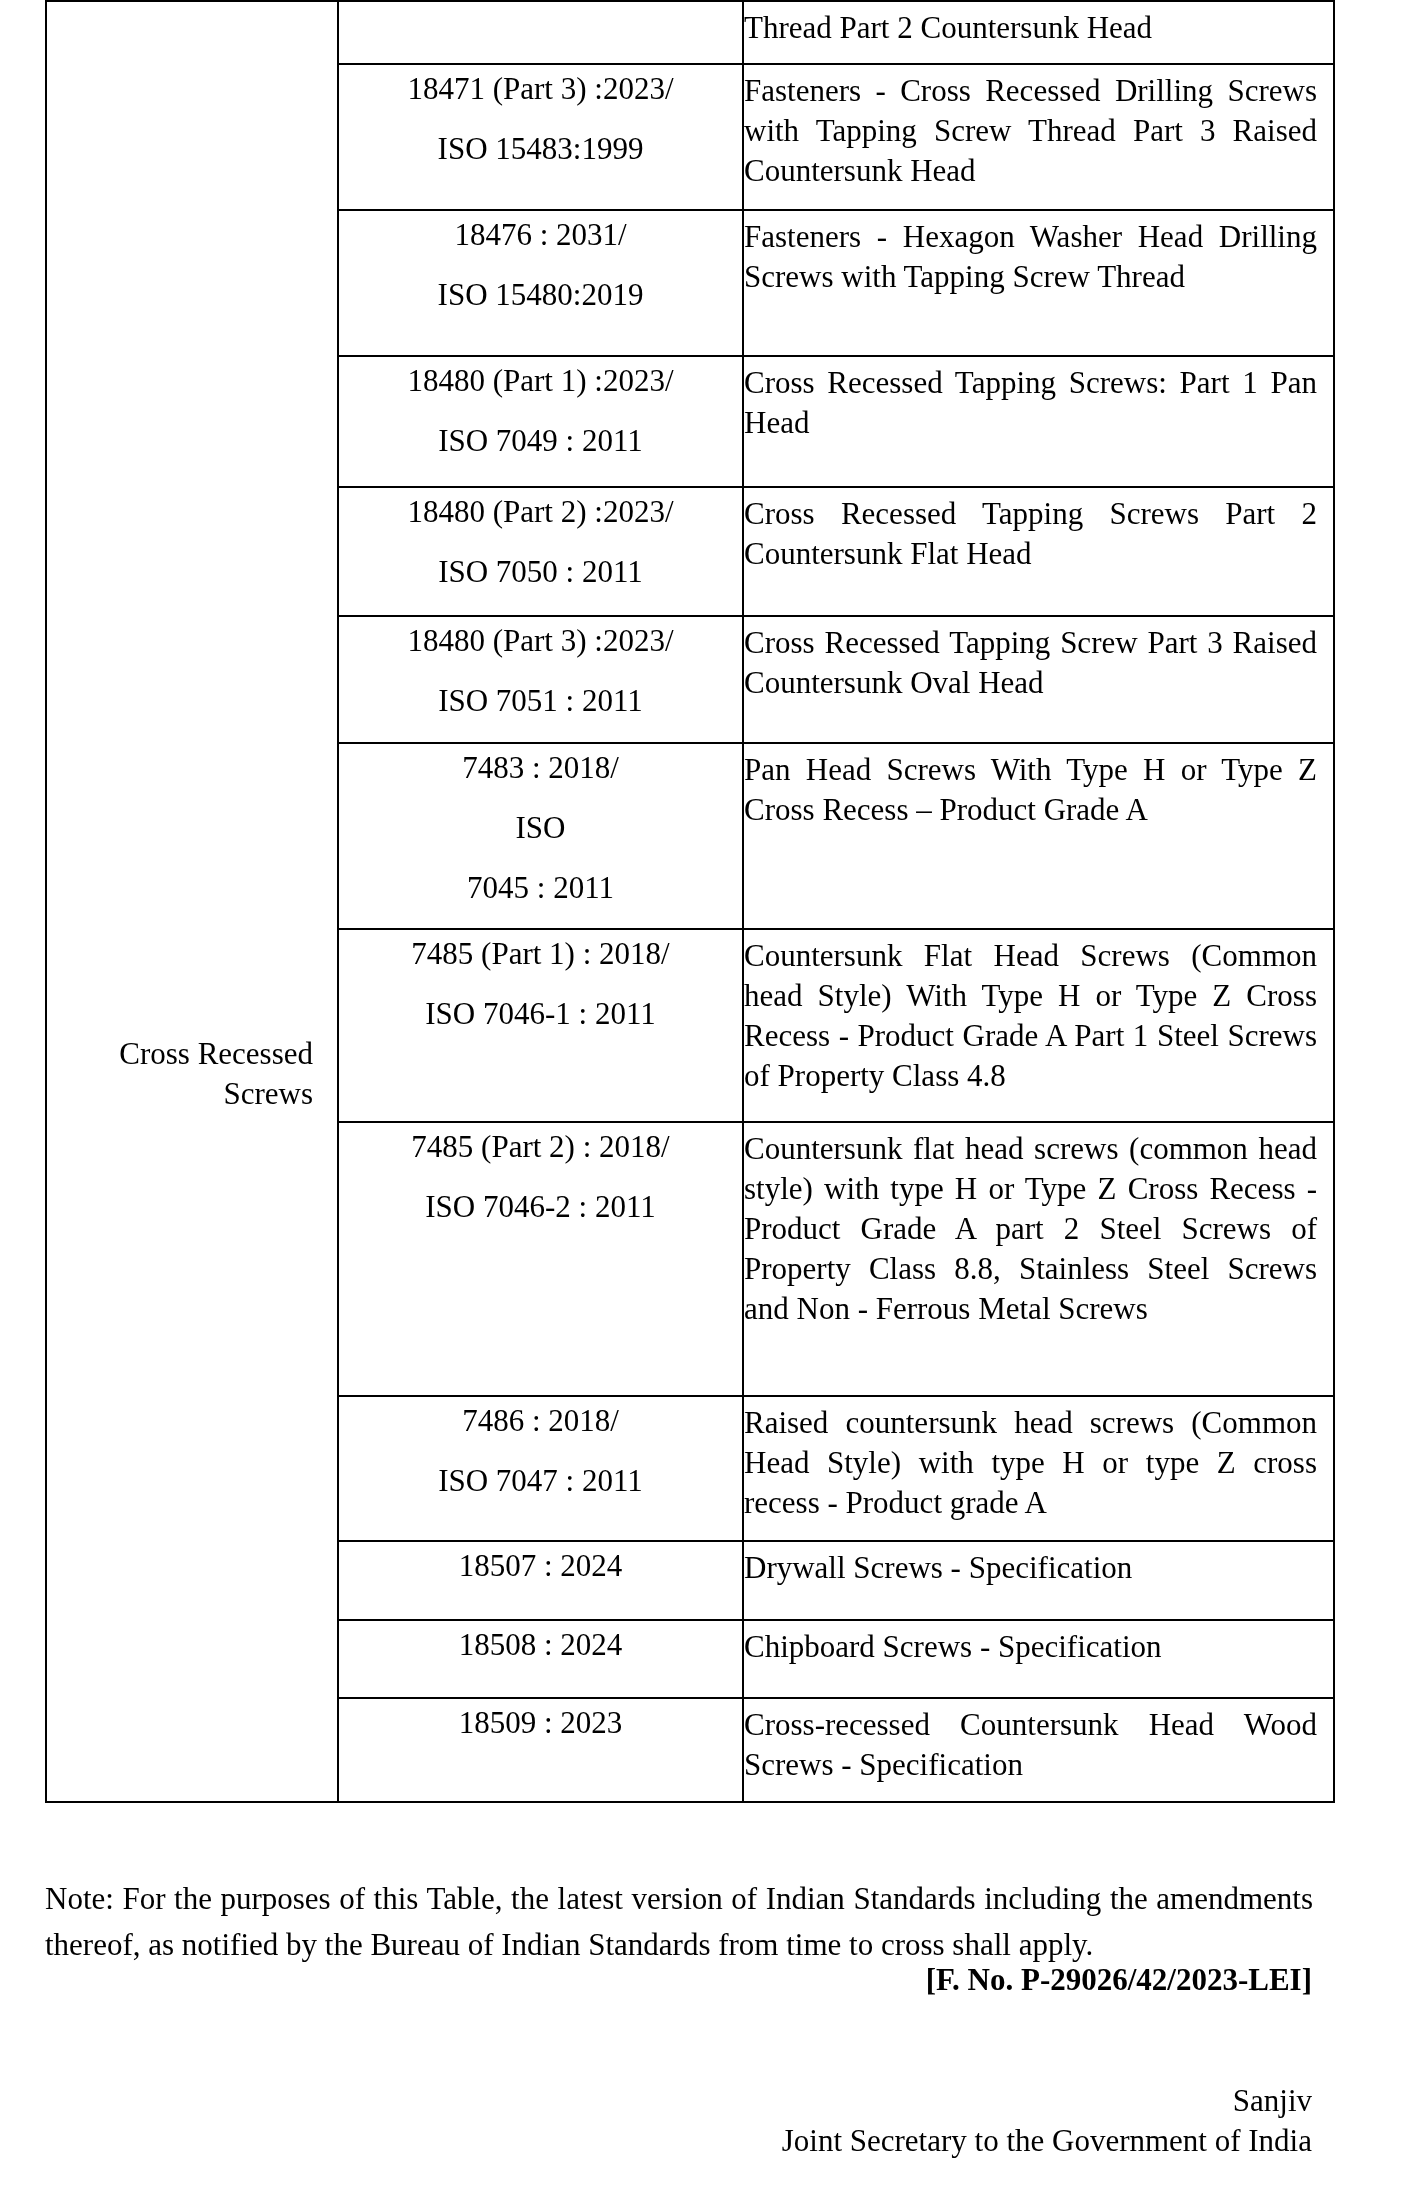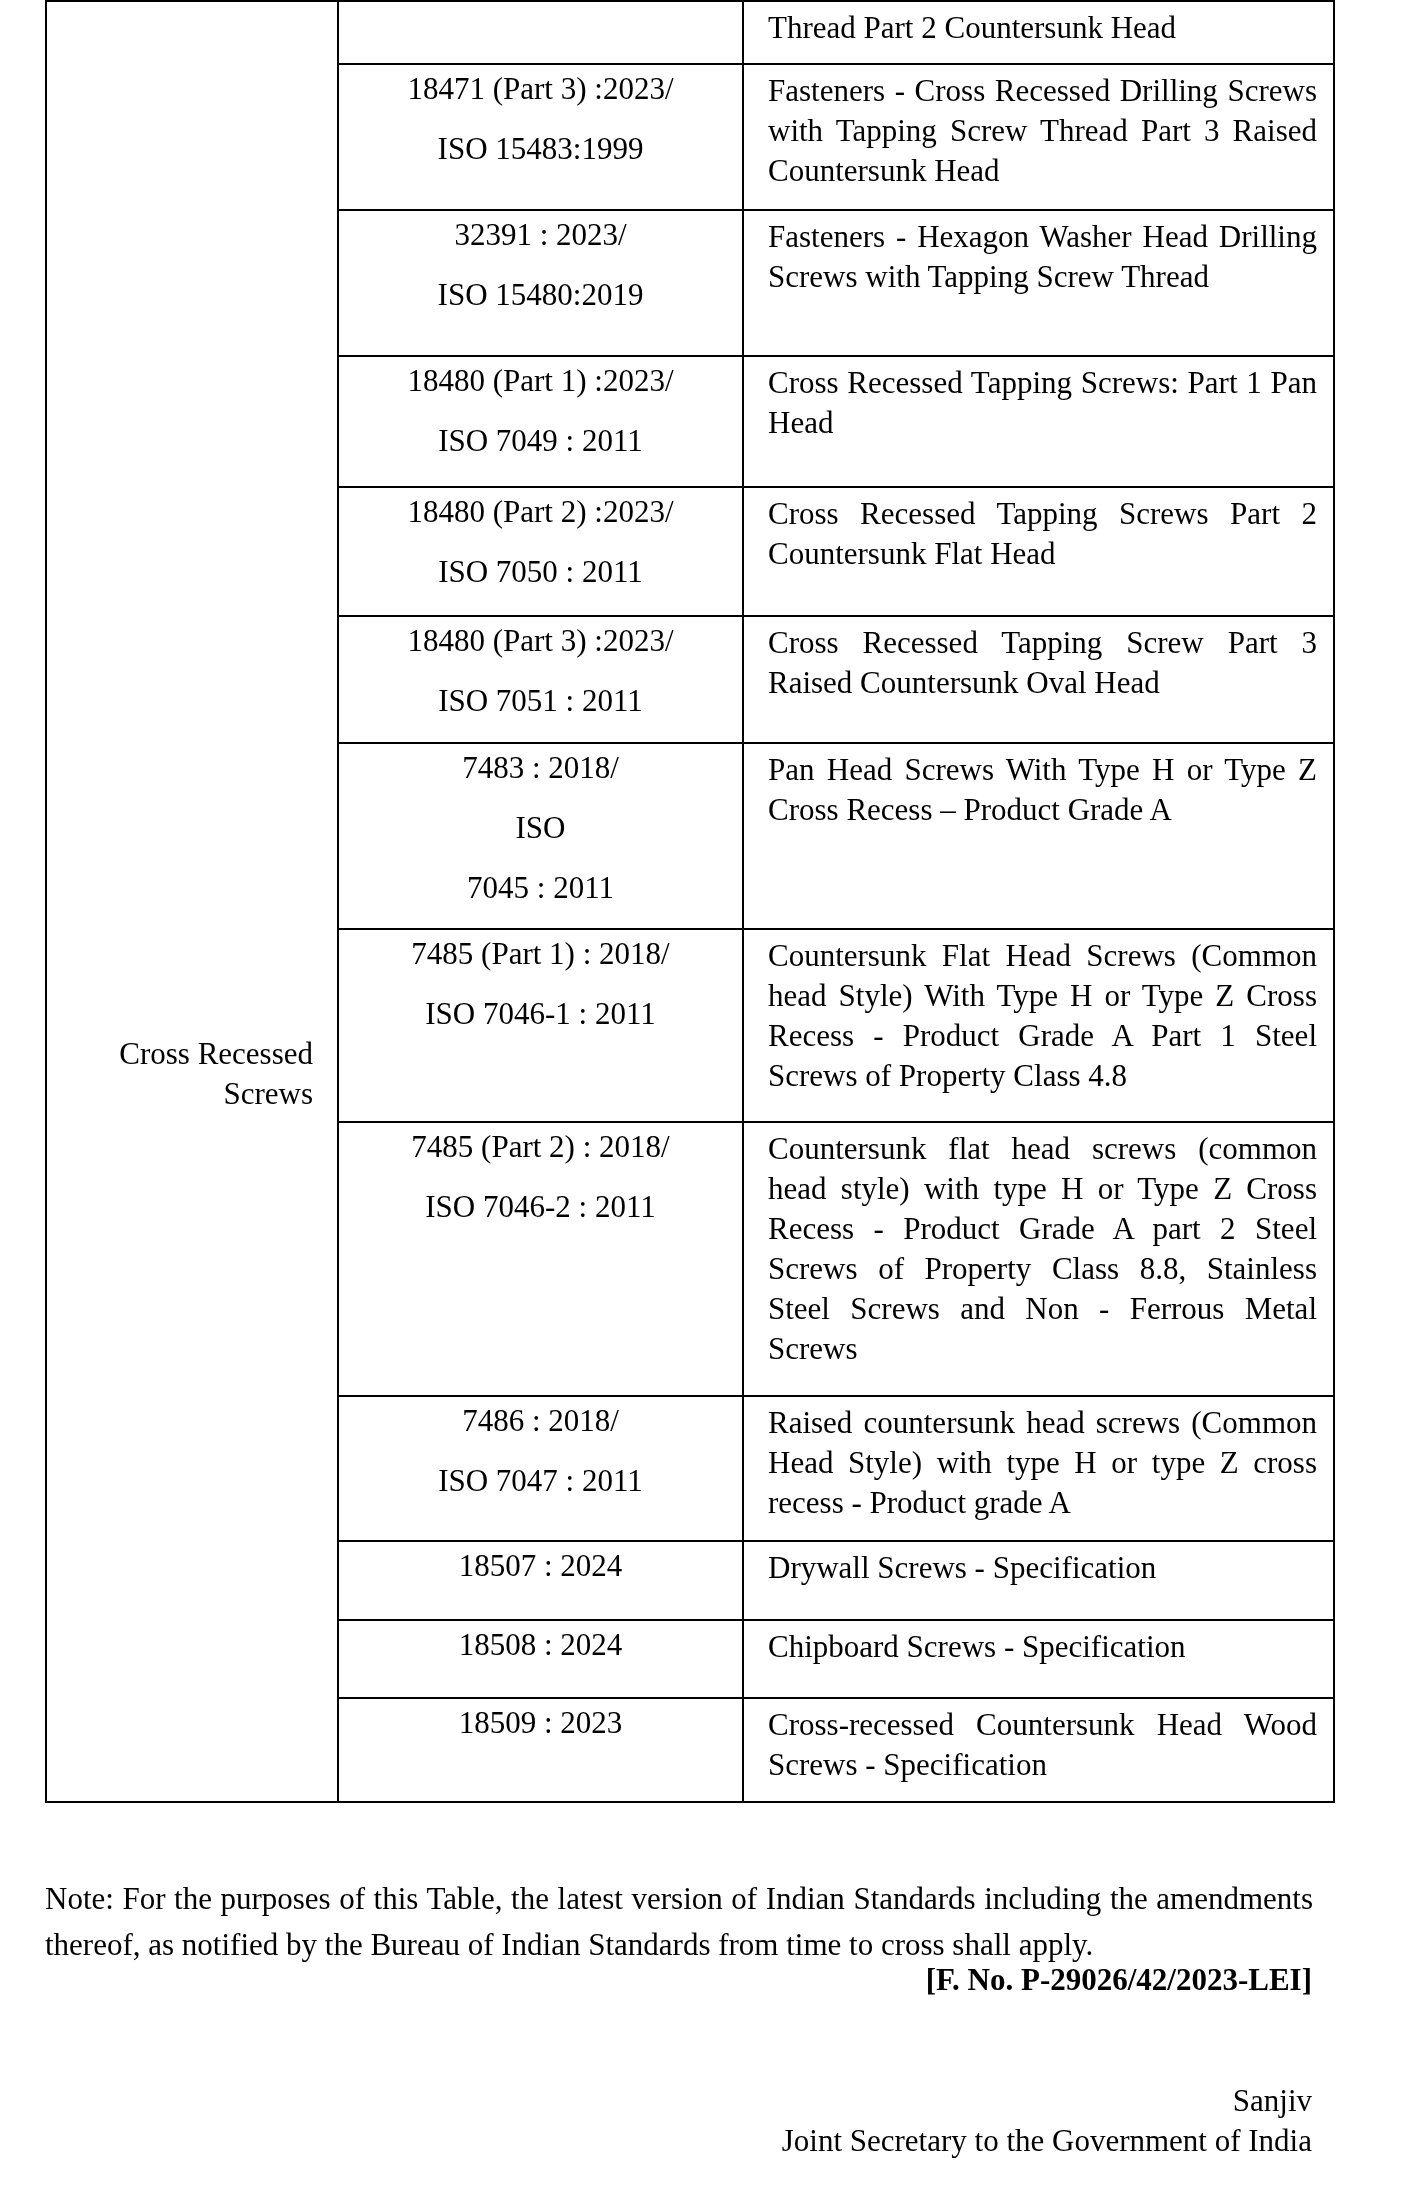--- a/index.html
+++ b/index.html
@@ -44,21 +44,21 @@
   }
   .is-cell {
     text-align: center;
     padding-top: 4px;
   }
   .is-line {
     line-height: 40px;
     margin: 0 0 20px 0;
   }
   .desc-cell {
-    padding: 6px 16px 0 24px;
+    padding: 6px 16px 0 0;
     text-align: justify;
     line-height: 40px;
   }
 
   
   .note {
     position: absolute;
     left: 45px;
     top: 1845px;
     width: 1268px;
@@ -95,21 +95,21 @@
     <div class="cell is-cell"></div>
     <div class="cell desc-cell">Thread Part 2 Countersunk Head</div>
 
     <div class="cell is-cell">
       <div class="is-line">18471 (Part 3) :2023/</div>
       <div class="is-line">ISO 15483:1999</div>
     </div>
     <div class="cell desc-cell">Fasteners - Cross Recessed Drilling Screws with Tapping Screw Thread Part 3 Raised Countersunk Head</div>
 
     <div class="cell is-cell">
-      <div class="is-line">32391 : 2023/</div>
+      <div class="is-line">18476 : 2031/</div>
       <div class="is-line">ISO 15480:2019</div>
     </div>
     <div class="cell desc-cell">Fasteners - Hexagon Washer Head Drilling Screws with Tapping Screw Thread</div>
 
     <div class="cell is-cell">
       <div class="is-line">18480 (Part 1) :2023/</div>
       <div class="is-line">ISO 7049 : 2011</div>
     </div>
     <div class="cell desc-cell">Cross Recessed Tapping Screws: Part 1 Pan Head</div>
 

